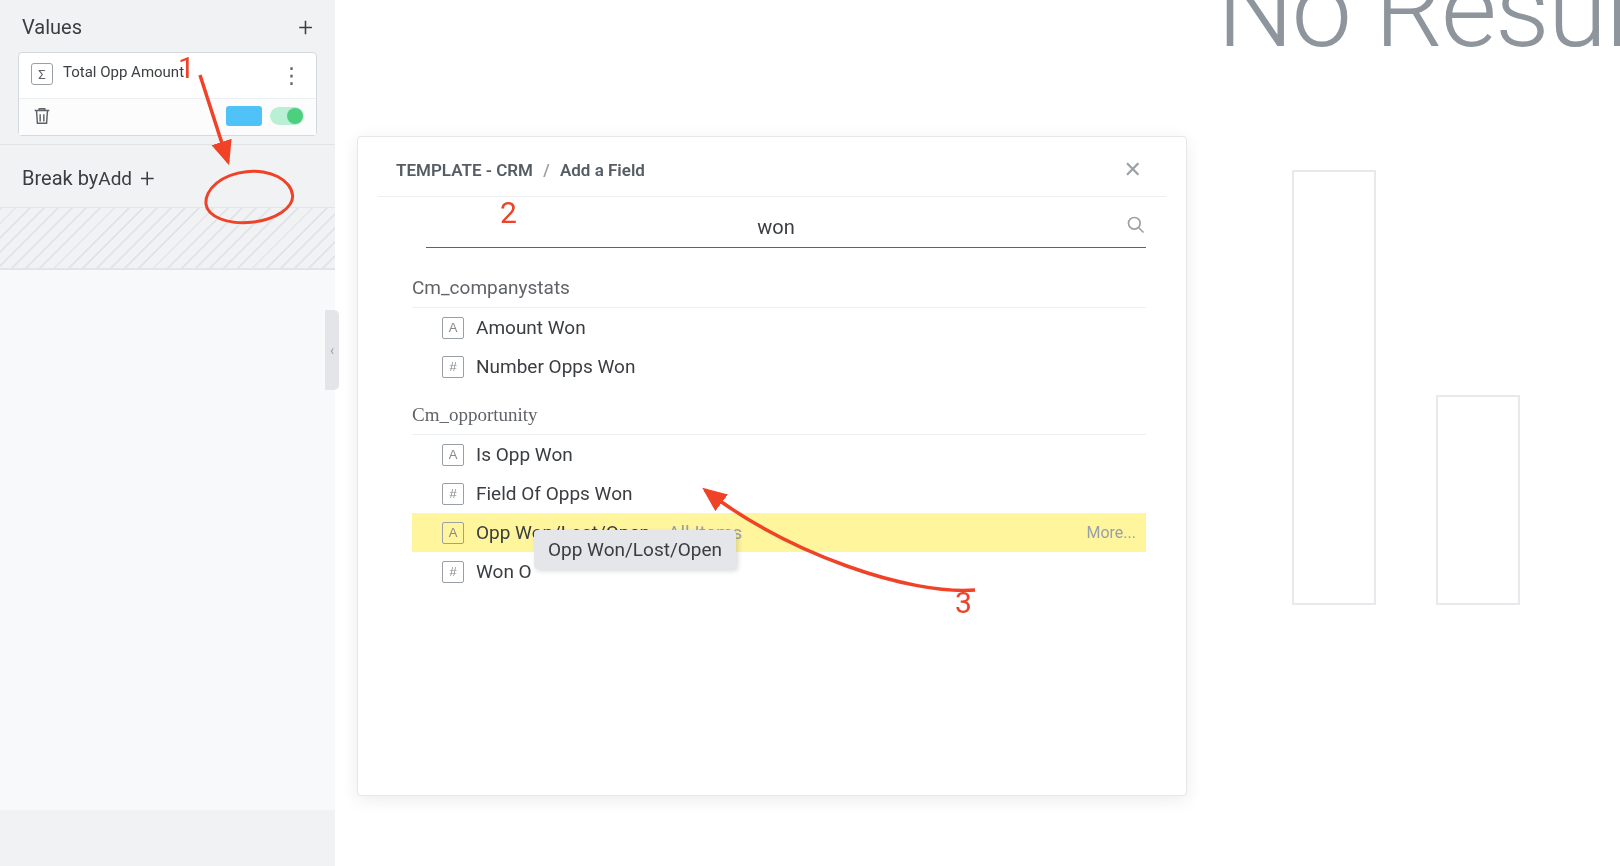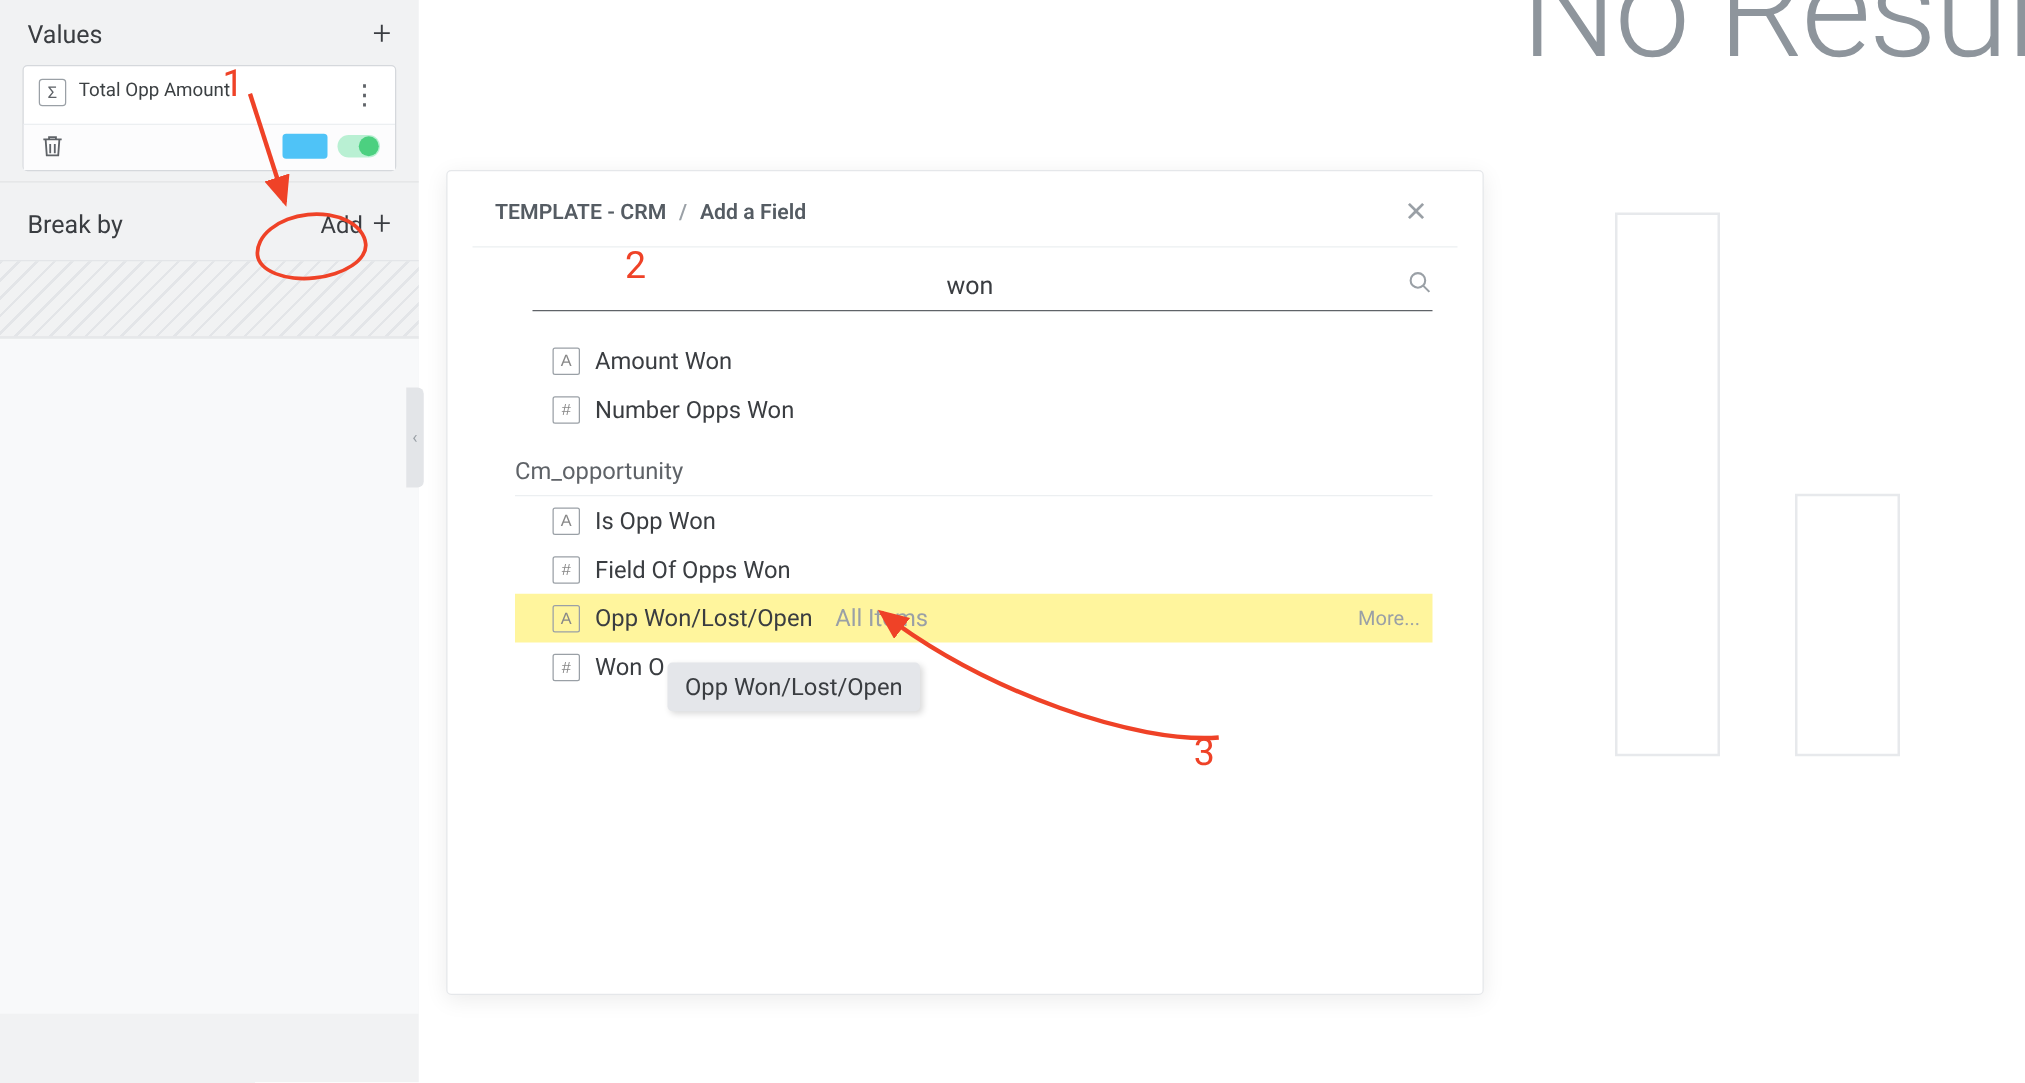--- a/index.html
+++ b/index.html
@@ -18,21 +18,21 @@
 .kebab { width:24px; text-align:center; font-size:22px; color:#5f6368; letter-spacing:1px; cursor:pointer; user-select:none; }
 .kebab::before { content:"⋮"; }
 .value-card-row2 { display:flex; align-items:center; justify-content:space-between; padding:6px 12px 8px 12px; border-top:1px solid #eceff1; background:#fcfcfd; }
 .trash-btn { width:22px; height:22px; cursor:pointer; }
 .trash-btn svg { width:100%; height:100%; stroke:#5f6368; fill:none; stroke-width:1.6; }
 .right-chips { display:flex; align-items:center; gap:8px; }
 .chip-blue { width:36px; height:20px; background:#4fc3f7; border-radius:3px; }
 .chip-toggle { width:34px; height:18px; background:#b9f0d3; border-radius:9px; position:relative; }
 .chip-toggle::after { content:""; position:absolute; right:1px; top:1px; width:16px; height:16px; background:#4cd080; border-radius:50%; }
 
-.breakby-header { display:flex; align-items:center; justify-content:space-between; padding:20px 22px 16px 22px; }
+.breakby-header { display:flex; align-items:center; padding:20px 22px 16px 22px; }
 .breakby-title { font-size:20px; color:#3a3d41; }
 .add-pill { display:flex; align-items:center; gap:8px; font-size:19px; color:#3a3d41; cursor:pointer; }
 .hatch-area { height:62px; margin:0 0 0 0; background:repeating-linear-gradient(135deg,#e3e5e8 0 2px,#f1f2f3 2px 10px); border-top:1px solid #e3e5e8; border-bottom:1px solid #e3e5e8; }
 .below-spacer { height:540px; background:#f8f9fa; }
 
 .sidebar-toggle { position:absolute; left:325px; top:310px; width:14px; height:80px; background:#e3e5e8; border-radius:0 5px 5px 0; display:flex; align-items:center; justify-content:center; color:#9aa0a6; font-size:14px; cursor:pointer; }
 
 
 .big-text { position:absolute; right:-40px; top:-54px; font-size:108px; font-weight:300; color:#8e959c; white-space:nowrap; letter-spacing:-2px; }
 
@@ -134,30 +134,31 @@
     <input class="search-input" type="text" value="won" style="">
     <span class="search-icon">
       <svg viewBox="0 0 24 24">
           <circle cx="10" cy="10" r="7"></circle>
           <line x1="15" y1="15" x2="21" y2="21"></line>
         </svg>
     </span>
   </div>
   <div class="results">
 
+    <div class="group-title">Cm_companystats</div>
     <div class="field-item">
       <span class="type-badge">A</span>
       <span class="name">Amount Won</span>
     </div>
     <div class="field-item">
       <span class="type-badge">#</span>
       <span class="name">Number Opps Won</span>
     </div>
 
-    <div class="group-title" style="margin-top:10px;">Cm_opportunity</div>
+    <div class="group-title" style="margin-top:10px;font-family:Liberation Serif, serif;">Cm_opportunity</div>
     <div class="field-item">
       <span class="type-badge">A</span>
       <span class="name">Is Opp Won</span>
     </div>
     <div class="field-item">
       <span class="type-badge">#</span>
       <span class="name">Field Of Opps Won</span>
     </div>
     <div class="field-item highlight">
       <span class="type-badge">A</span>

